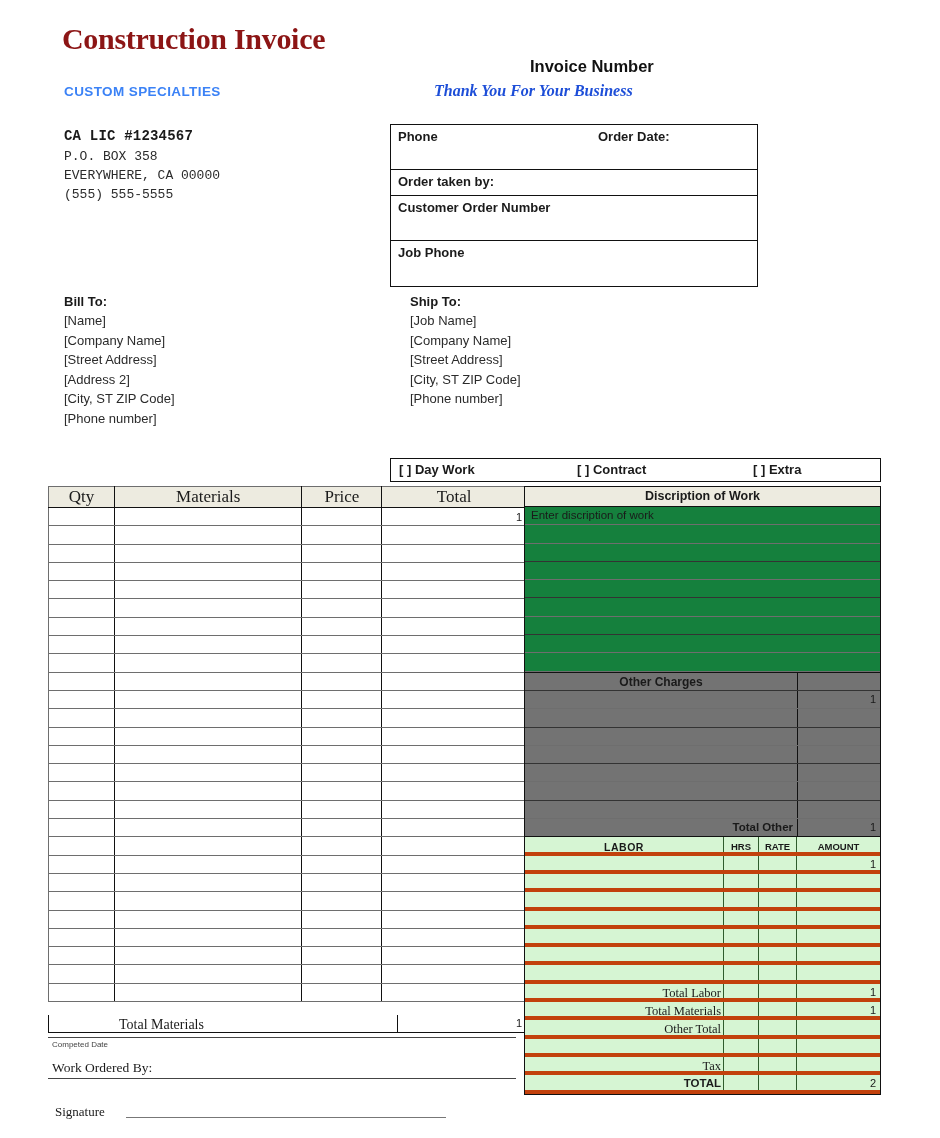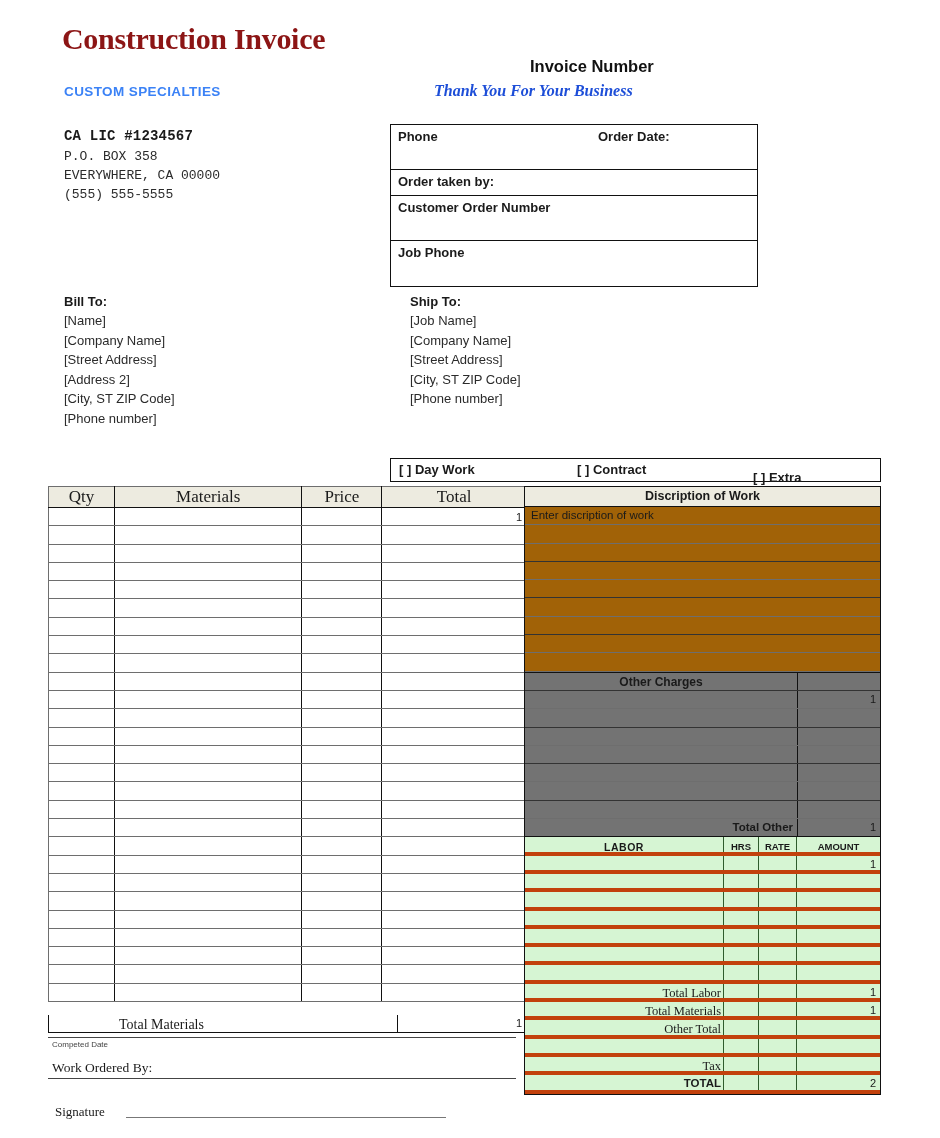--- a/index.html
+++ b/index.html
@@ -112,21 +112,21 @@
     box-sizing: border-box;
   }
   #work-type-row .wt {
     position: absolute;
     top: 3px;
     font-size: 13px;
     font-weight: bold;
   }
   #wt-0 { left: 8px; }
   #wt-1 { left: 186px; }
-  #wt-2 { left: 362px; margin-top: 8px; }
+  #wt-2 { left: 362px; }
 
   
   #materials-table {
     left: 48px; top: 486px;
     width: 479px;
     border-collapse: collapse;
     border-top: 1.6px solid #111;
     border-left: 1.6px solid #111;
     border-right: 1.6px solid #111;
   }
@@ -203,21 +203,21 @@
   }
   .rp-row .rp-center {
     position: absolute;
     left: 0; right: 0; top: 2px;
     text-align: center;
     font-size: 12px;
     font-weight: bold;
   }
 
   
-  .sec-desc  { background: #a16207; }
+  .sec-desc  { background: #15803d; }
   .sec-other { background: #737373; }
   .sec-labor { background: #D6F5D3; }
   .sec-labor .rp-row { border-bottom: 4px solid #c2410c; }
   .thick-top { border-top: 1.6px solid #111; }
   .thick-bottom { border-bottom: 1.6px solid #111; }
   .med-bottom { border-bottom: 1.4px solid #333; }
 
   
   .desc-head {
     font-weight: bold;

